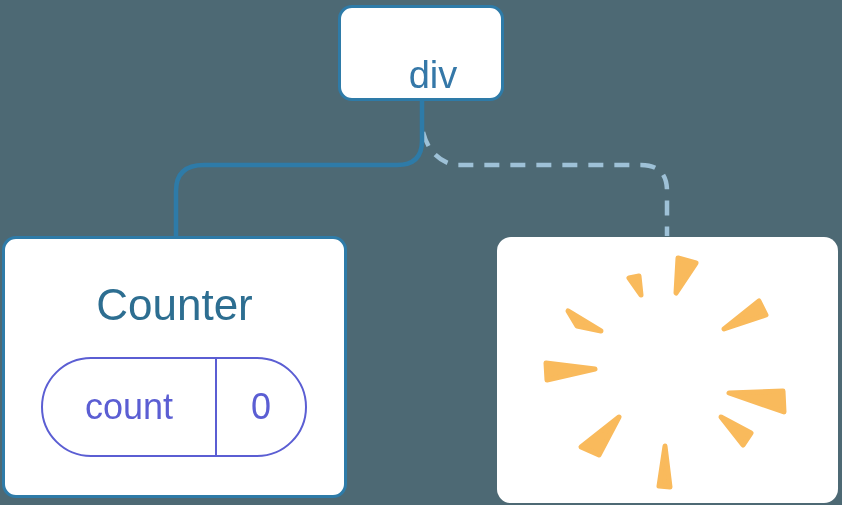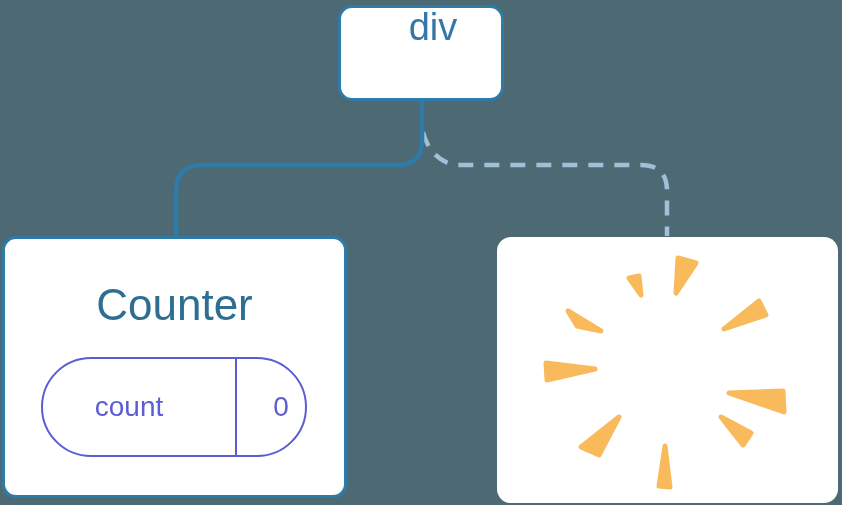--- a/index.html
+++ b/index.html
@@ -25,21 +25,21 @@
     background: var(--node_bg, #fff);
     border-radius: 14px;
     z-index: 2;
     box-sizing: border-box;
   }
   .div-node {
     left: 338px; top: 5px;
     width: 166px; height: 96px;
     border: 3px solid var(--node_border, #2E7BA8);
     display: flex;
-    align-items: flex-start;
+    align-items: flex-end;
     justify-content: center;
     padding-left: 24px;
   }
   .div-node .root-label {
     color: var(--root_label, #3578A8);
     font-size: 38px;
     font-weight: 500;
     line-height: 1;
     padding-bottom: 4px;
   }
@@ -59,22 +59,21 @@
   .state-pill {
     position: absolute;
     left: 36px; top: 118px;
     width: 266px; height: 100px;
     border: 2.5px solid var(--state_purple, #5B5ED3);
     border-radius: 50px;
     box-sizing: border-box;
     display: flex;
     align-items: stretch;
     color: var(--state_purple, #5B5ED3);
-    font-size: 28px;
-    gap: 20px;
+    font-size: 36px;
   }
   .pill-key {
     width: 172px;
     display: flex;
     align-items: center;
     justify-content: center;
   }
   .pill-divider {
     width: 0;
     border-left: 2.5px solid var(--state_purple, #5B5ED3);

